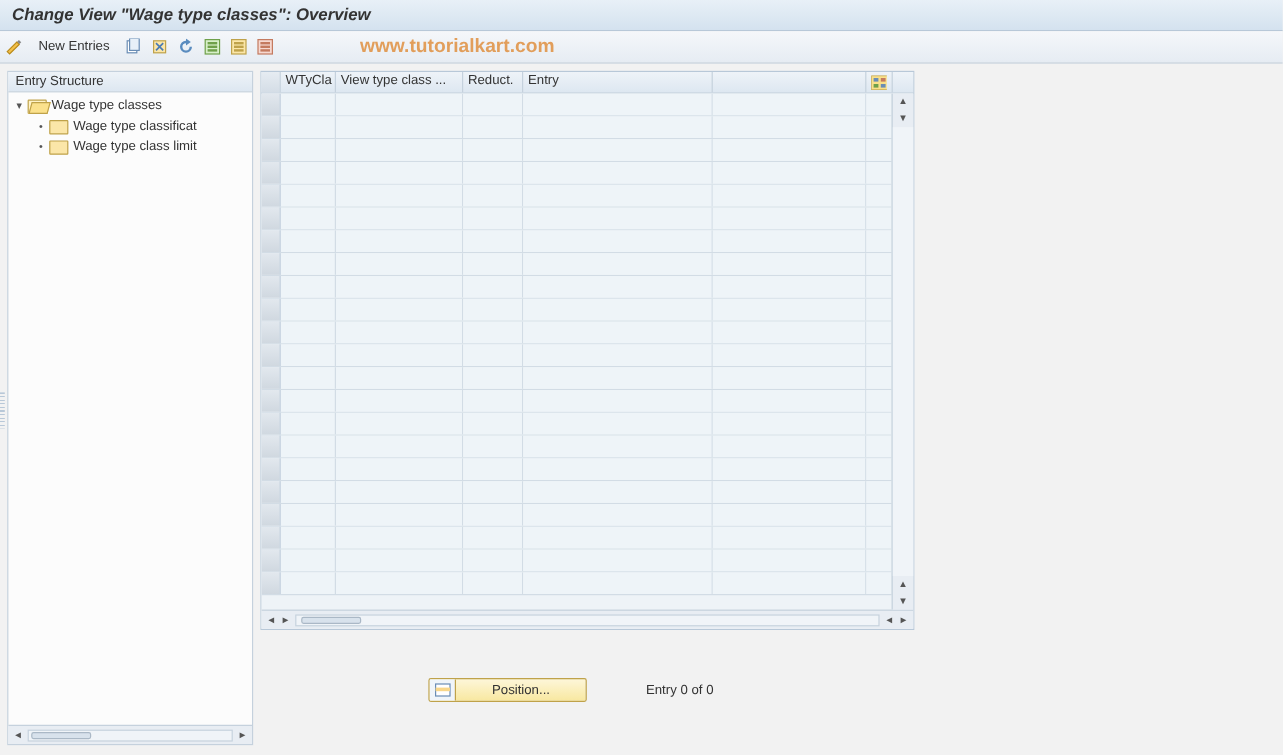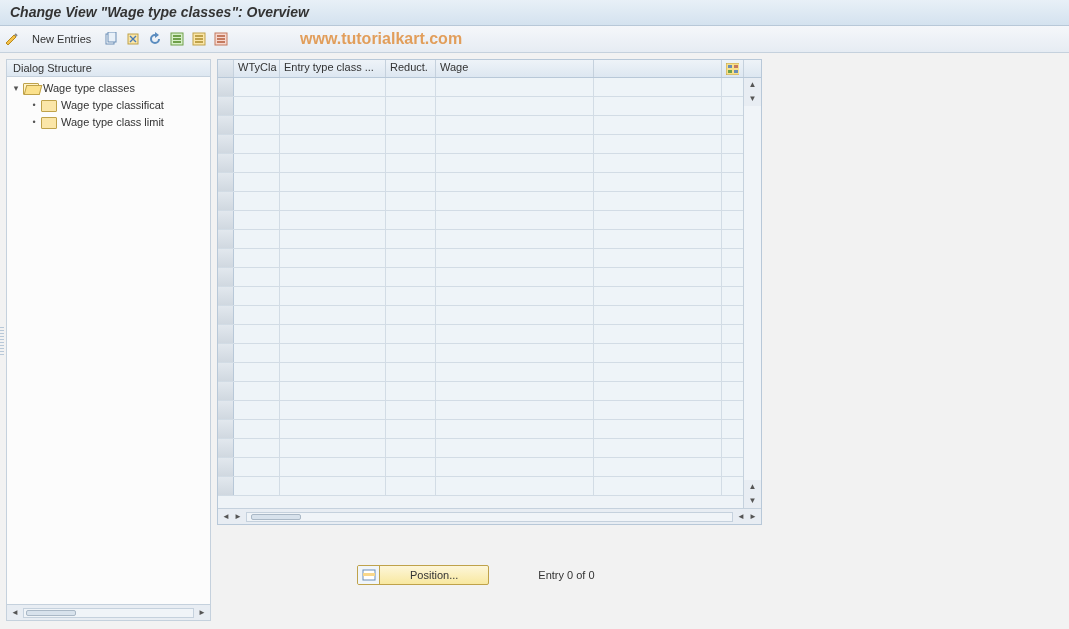--- a/index.html
+++ b/index.html
@@ -355,21 +355,21 @@
   <span class="watermark">www.tutorialkart.com</span>
 </div>
 
 <div class="gutter">
     <div class="dots"></div>
   </div>
 
 <div class="main">
 
   <div class="sidebar">
-    <div class="sidebar-title">Dialog Structure</div>
+    <div class="sidebar-title">Entry Structure</div>
     <div class="tree">
       <div class="tree-row">
         <span class="exp">▾</span>
         <span class="folder-open"></span>
         <span class="tree-label">Wage type classes</span>
       </div>
       <div class="tree-row child">
         <span class="exp">•</span>
         <span class="folder-closed"></span>
         <span class="tree-label">Wage type classificat</span>
@@ -387,23 +387,23 @@
         </div>
       <span class="scroll-btn">►</span>
     </div>
   </div>
 
   <div class="content">
     <div class="table-wrap">
       <div class="thead">
         <div class="th col-sel"></div>
         <div class="th col1">WTyCla</div>
-        <div class="th col2">Entry type class ...</div>
+        <div class="th col2">View type class ...</div>
         <div class="th col3">Reduct.</div>
-        <div class="th col4">Wage</div>
+        <div class="th col4">Entry</div>
         <div class="th col5"></div>
         <div class="th col-conf">
           <svg width="14" height="12">
               <rect x="0" y="0" width="14" height="12" fill="#f9e08a" stroke="#bfa24a"></rect>
               <rect x="2" y="2" width="4" height="3" fill="#6a8db5"></rect>
               <rect x="8" y="2" width="4" height="3" fill="#c47a5f"></rect>
               <rect x="2" y="7" width="4" height="3" fill="#6fa04a"></rect>
               <rect x="8" y="7" width="4" height="3" fill="#6a8db5"></rect>
             </svg>
         </div>

